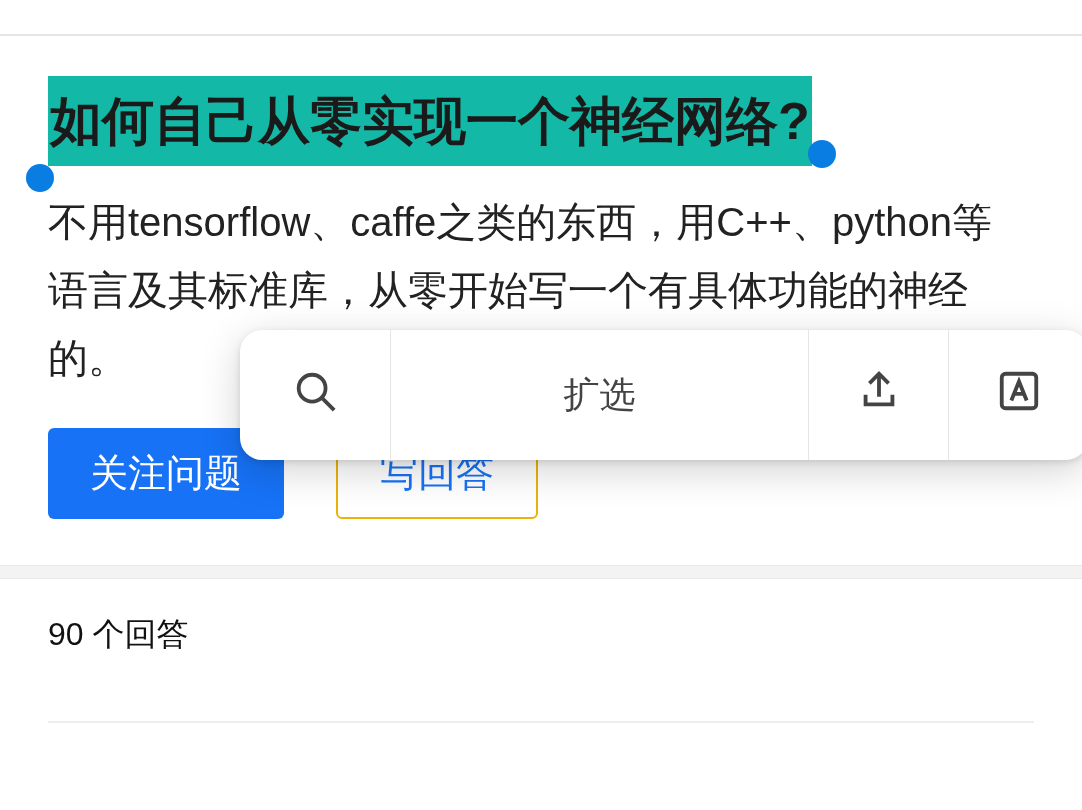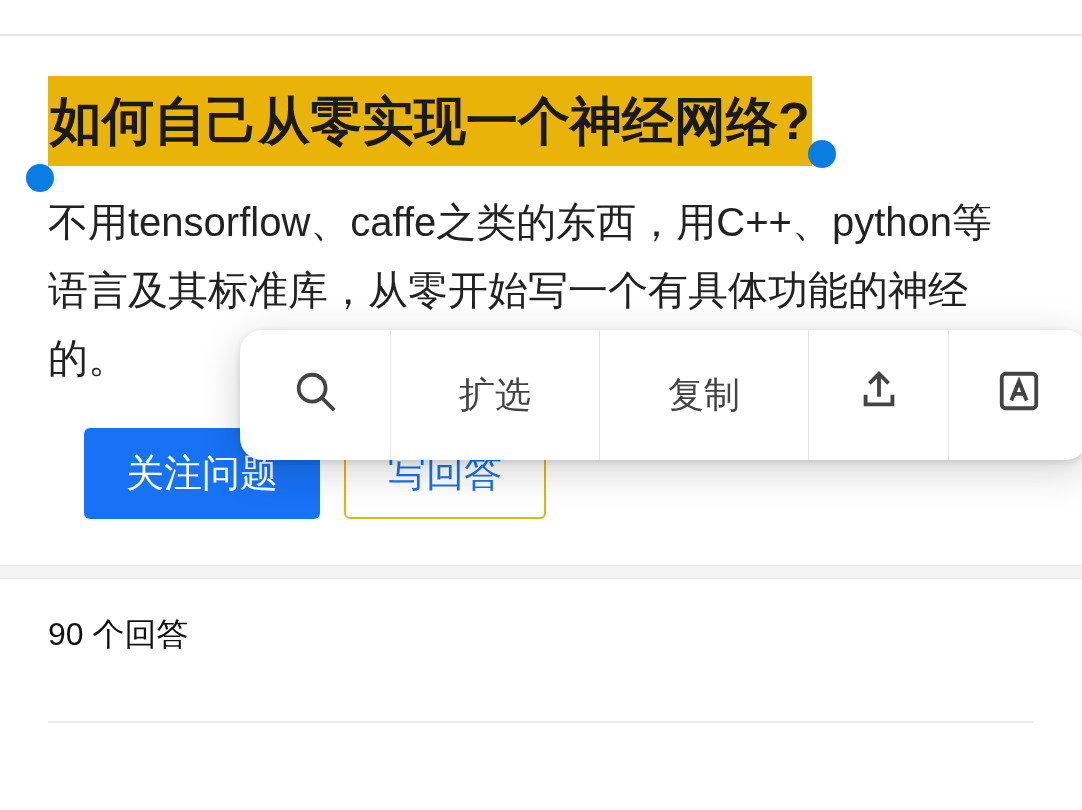--- a/index.html
+++ b/index.html
@@ -3,26 +3,26 @@
 <meta charset="utf-8">
 <style>
   * { box-sizing: border-box; margin: 0; padding: 0; }
   html, body { width: 1082px; height: 810px; font-family: -apple-system, "PingFang SC", "Helvetica Neue", Arial, sans-serif; background:#fff; color:#1a1a1a; }
   .page { position:relative; width:1082px; height:810px; overflow:hidden; }
   .topbar { height:36px; border-bottom:2px solid #e5e5e5; display:flex; align-items:flex-end; justify-content:flex-end; padding:0 40px 6px 40px; } 
   .content { padding: 50px 48px 0 48px; }
   .title-wrap { position:relative; display:inline-block; }
   .title {
     font-size:52px; font-weight:700; line-height:1.35; letter-spacing:0px;
-    background:#eab308; display:inline; padding:16px 2px;
+    background:#14b8a6; display:inline; padding:16px 2px;
   }
   .sel-handle { position:absolute; width:28px; height:28px; background:#0a7de3; border-radius:50%; }
   .sel-left  { left:-22px; top:78px; } 
   .desc { font-size:40px; line-height:1.7; color:#222; margin-top:32px; max-width:980px; }
-  .actions { margin-top:36px; display:flex; gap:24px;margin-left:36px; }
+  .actions { margin-top:36px; display:flex; gap:52px; }
   .btn { font-size:38px; padding:18px 42px; border-radius:6px; cursor:pointer; }
   .btn-primary { background:#1772f6; color:#fff; border:none; }
   .btn-outline { background:#fff; color:#1772f6; border:2px solid #eab308; }
   .divider { height:14px; background:#f3f3f3; margin-top:46px; border-top:1px solid #e8e8e8; border-bottom:1px solid #e8e8e8;}
   .answers { padding:34px 48px; font-size:32px; color:#111; }
   .bottom-line { border-top:2px solid #eee; margin:30px 48px 0 48px; }
 
   
   .ctx {
     position:absolute; left:240px; top:330px; width:848px; height:130px;
@@ -69,21 +69,20 @@
   <div class="ctx">
     <div class="ctx-item" title="搜索">
       <span>
         <svg viewBox="0 0 24 24" fill="none" stroke="#444" stroke-width="2">
             <circle cx="10.5" cy="10.5" r="7"></circle>
             <line x1="16" y1="16" x2="22" y2="22"></line>
           </svg>
       </span>
     </div>
     <div class="ctx-item">扩选</div>
-    <div class="ctx-item">复制</div>
     <div class="ctx-item small" title="分享">
       <span>
         <svg viewBox="0 0 24 24" fill="none" stroke="#444" stroke-width="2">
             <path d="M12 3v12"></path>
             <path d="M7 8l5-5 5 5"></path>
             <path d="M5 14v5h14v-5"></path>
           </svg>
       </span>
     </div>
     <div class="ctx-item small" title="翻译">

